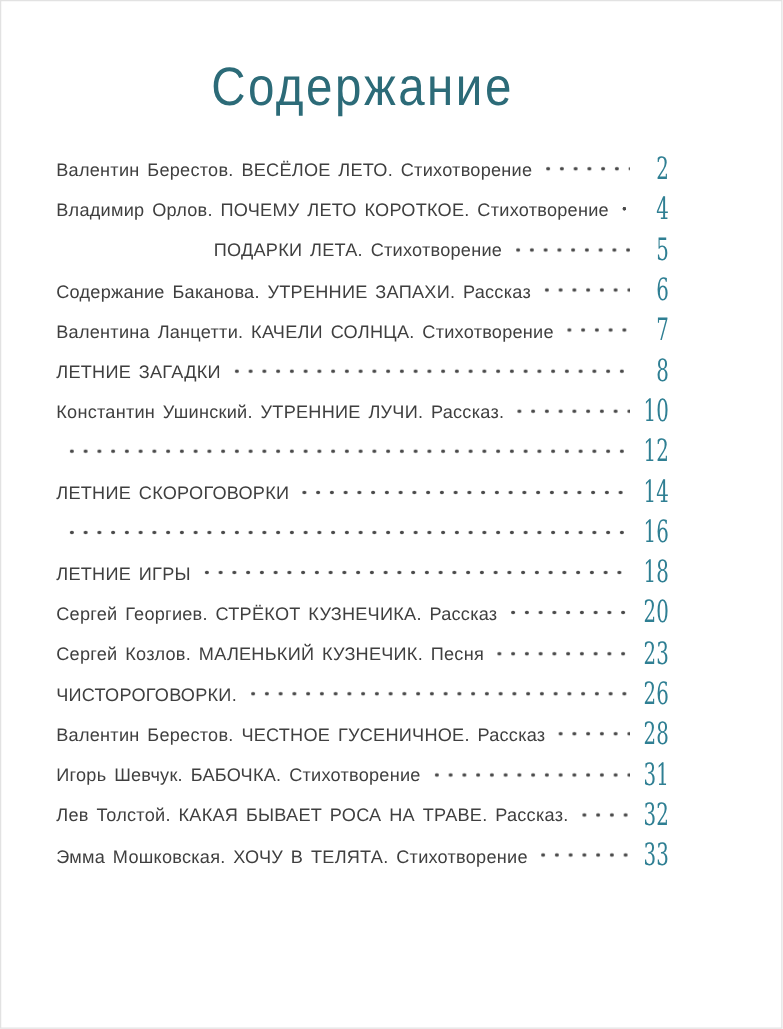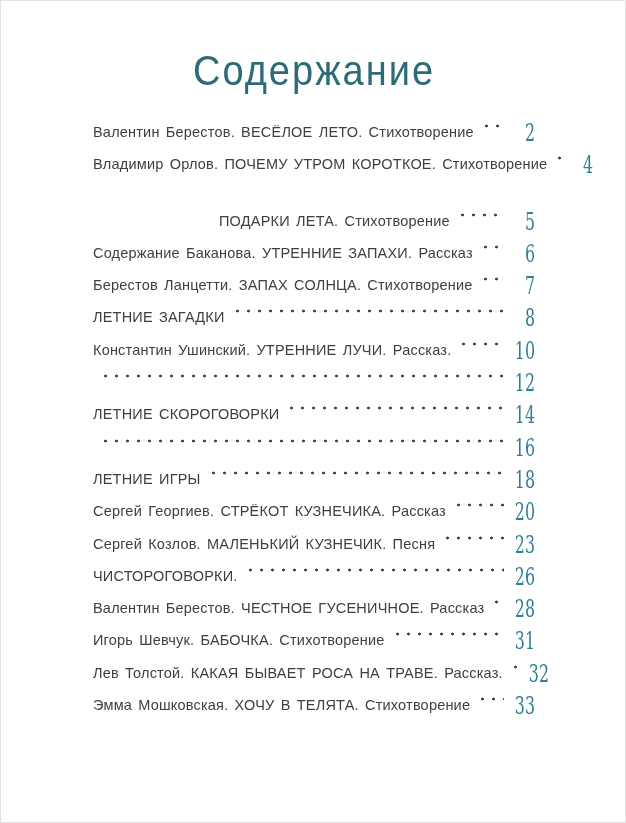--- a/index.html
+++ b/index.html
@@ -9,42 +9,42 @@
     background: #ffffff;
     box-sizing: border-box;
     border: 1px solid #e2e2e2;
     font-family: "Liberation Sans", sans-serif;
     overflow: hidden;
   }
   .page {
     box-sizing: border-box;
     width: 100%;
     height: 100%;
-    padding: 34px 90px 0 92px;
+    padding: 34px 90px 0 44px;
   }
   .title {
     margin: 0 0 27px 0;
     text-align: center;
     color: #2c6b78;
     font-size: 38px;
     font-weight: 400;
     line-height: 62px;
     letter-spacing: 2px;
     transform: scaleY(1.14);
     transform-origin: center top;
   }
   .list { width: 100%; }
   .row {
     display: flex;
-    align-items: flex-start;
+    align-items: center;
     height: 32.3px;
     color: #3f3f3f;
     font-size: 14.5px;
   }
-  .row.indent { padding-left: 126px; margin-top: 24px; }
+  .row.indent { padding-left: 126px; }
   .entry-text {
     white-space: nowrap;
     word-spacing: 2px;
     letter-spacing: 0.2px;
     padding-bottom: 7px;
   }
   .dots {
     flex: 1 1 auto;
     min-width: 8px;
     height: 4px;
@@ -71,36 +71,36 @@
 
 <div class="page">
   <h1 class="title">Содержание</h1>
   <div class="list">
       <div class="row">
     <span class="entry-text">Валентин Берестов. ВЕСЁЛОЕ ЛЕТО. Стихотворение</span>
     <span class="dots"></span>
     <span class="page-num">2</span>
   </div>
       <div class="row">
-    <span class="entry-text">Владимир Орлов. ПОЧЕМУ УТРОМ КОРОТКОЕ. Стихотворение</span>
+    <span class="entry-text">Владимир Орлов. ПОЧЕМУ ЛЕТО КОРОТКОЕ. Стихотворение</span>
     <span class="dots"></span>
     <span class="page-num">4</span>
   </div>
       <div class="row indent">
     <span class="entry-text">ПОДАРКИ ЛЕТА. Стихотворение</span>
     <span class="dots"></span>
     <span class="page-num">5</span>
   </div>
       <div class="row">
     <span class="entry-text">Содержание Баканова. УТРЕННИЕ ЗАПАХИ. Рассказ</span>
     <span class="dots"></span>
     <span class="page-num">6</span>
   </div>
       <div class="row">
-    <span class="entry-text">Берестов Ланцетти. ЗАПАХ СОЛНЦА. Стихотворение</span>
+    <span class="entry-text">Валентина Ланцетти. КАЧЕЛИ СОЛНЦА. Стихотворение</span>
     <span class="dots"></span>
     <span class="page-num">7</span>
   </div>
       <div class="row">
     <span class="entry-text">ЛЕТНИЕ ЗАГАДКИ</span>
     <span class="dots"></span>
     <span class="page-num">8</span>
   </div>
       <div class="row">
     <span class="entry-text">Константин Ушинский. УТРЕННИЕ ЛУЧИ. Рассказ.</span>

